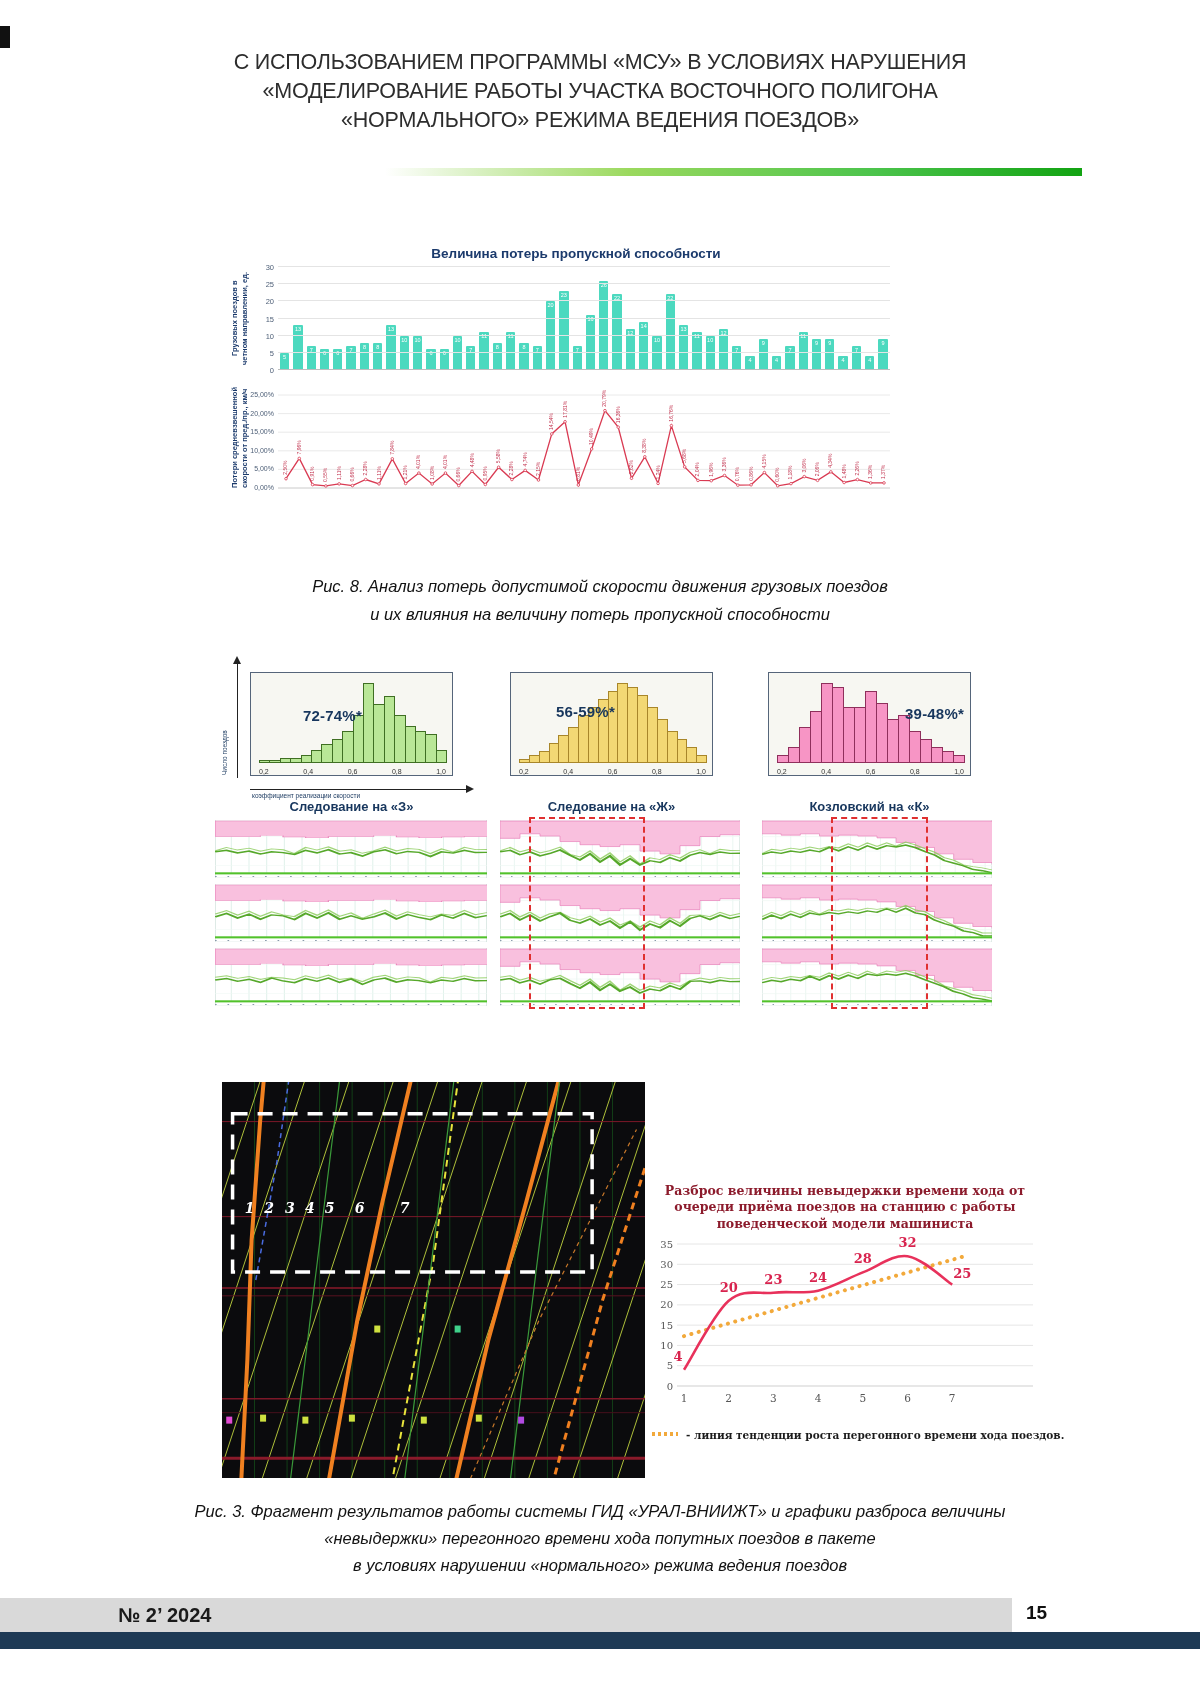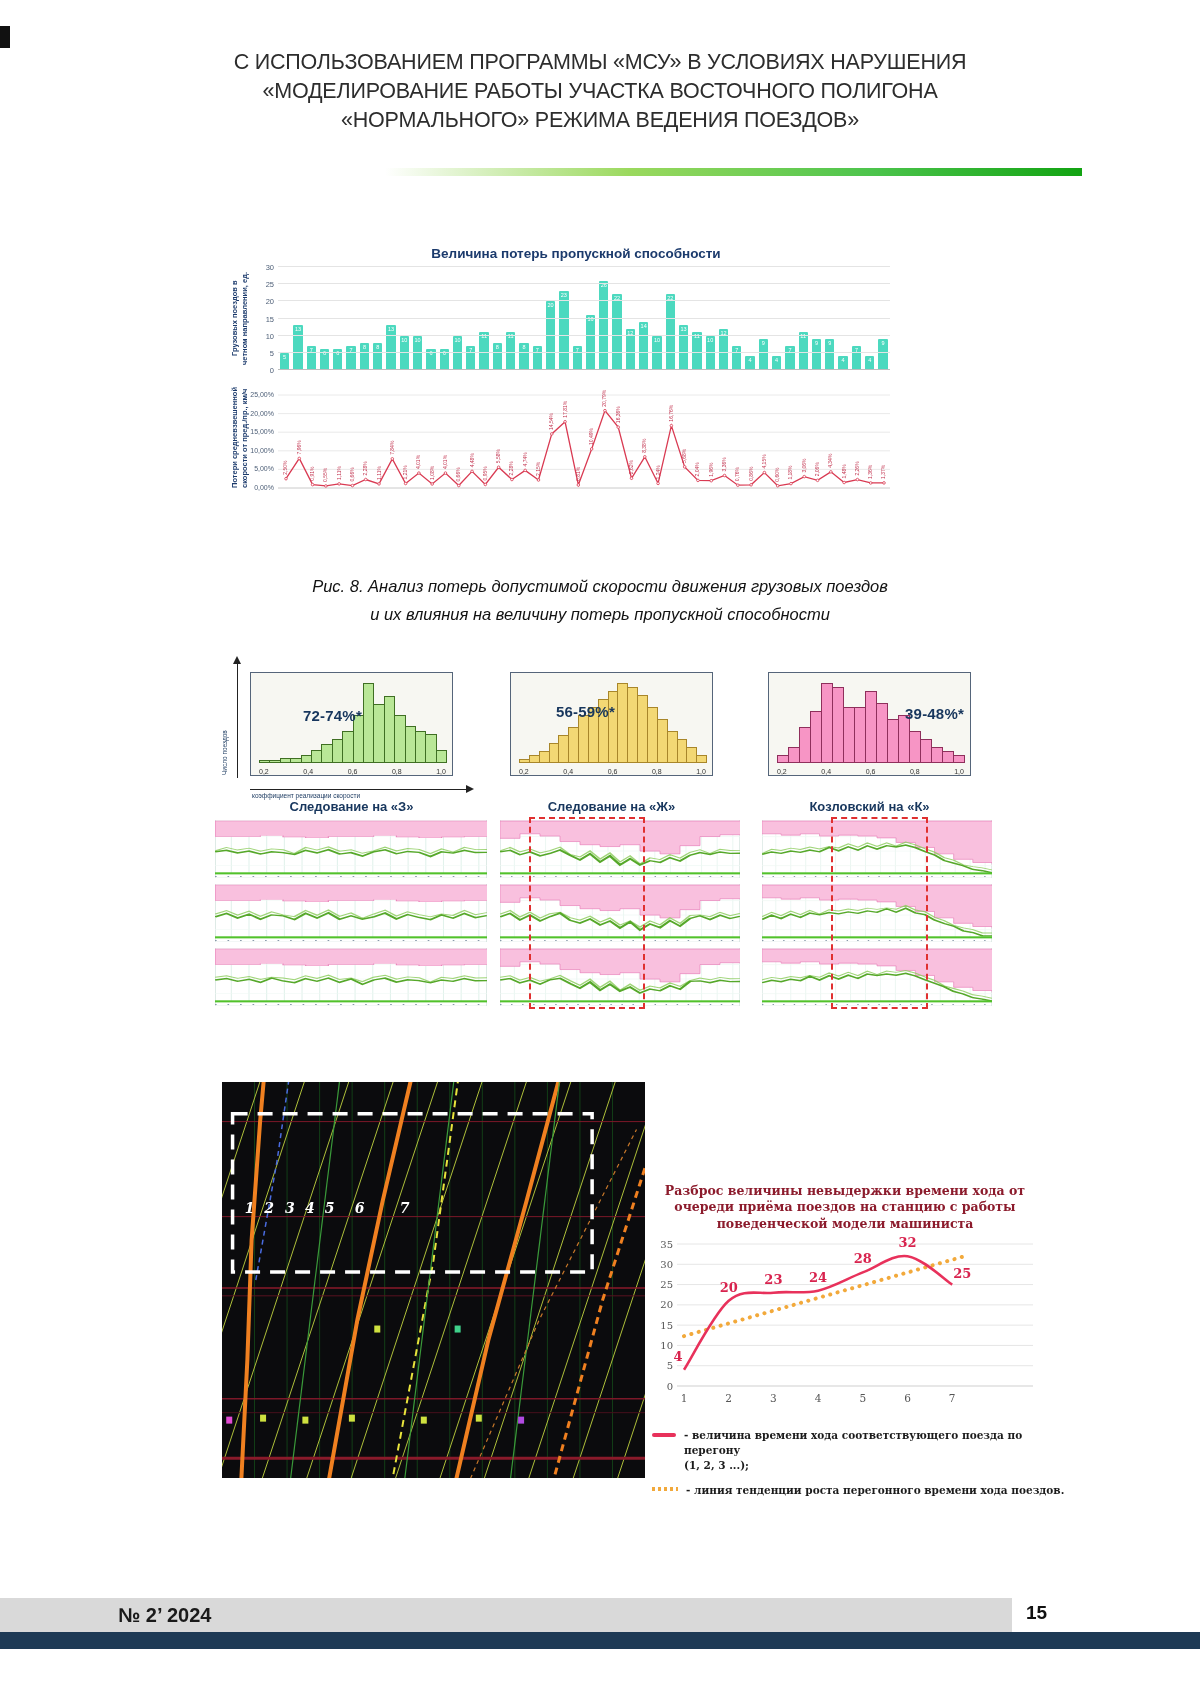--- a/index.html
+++ b/index.html
@@ -832,30 +832,28 @@
         <text x="128.4" y="49.68899999999999" text-anchor="middle" font-size="13" font-weight="bold" font-family="&quot;DejaVu Serif&quot;,serif" fill="#d8234e">23</text>
         <text x="173.10000000000002" y="47.660499999999985" text-anchor="middle" font-size="13" font-weight="bold" font-family="&quot;DejaVu Serif&quot;,serif" fill="#d8234e">24</text>
         <text x="217.8" y="29.403999999999996" text-anchor="middle" font-size="13" font-weight="bold" font-family="&quot;DejaVu Serif&quot;,serif" fill="#d8234e">28</text>
         <text x="262.5" y="13.175999999999988" text-anchor="middle" font-size="13" font-weight="bold" font-family="&quot;DejaVu Serif&quot;,serif" fill="#d8234e">32</text>
         <text x="317.20000000000005" y="43.57499999999999" text-anchor="middle" font-size="13" font-weight="bold" font-family="&quot;DejaVu Serif&quot;,serif" fill="#d8234e">25</text>
       </svg>
   </div>
 
   <div class="f3-leg">
     <div class="leg-row">
-      <span class="leg-line"></span>
-      <span>
-        <span>- величина времени хода соответствующего поезда по перегону</span><br>
-        <span>(1, 2, 3 ...);</span>
-      </span>
-    </div>
-    <div class="leg-row">
       <span class="leg-dots"></span>
       <span>- линия тенденции роста перегонного времени хода поездов.</span>
     </div>
   </div>
 
+  <div class="f3-cap">
+    <div>Рис. 3. Фрагмент результатов работы системы ГИД «УРАЛ-ВНИИЖТ» и графики разброса величины</div>
+    <div>«невыдержки» перегонного времени хода попутных поездов в пакете</div>
+    <div>в условиях нарушении «нормального» режима ведения поездов</div>
+  </div>
 
   <div class="fgray"></div>
   <div class="fissue">№ 2’ 2024</div>
   <div class="fnavy"></div>
   <div class="fpage">15</div>
 </div>
 
 </body></html>

